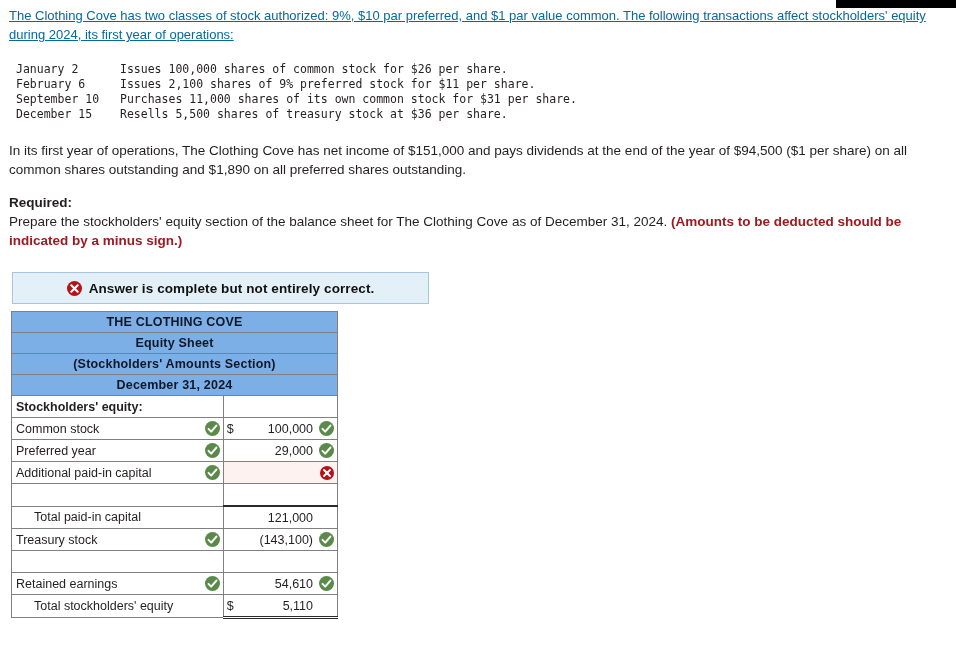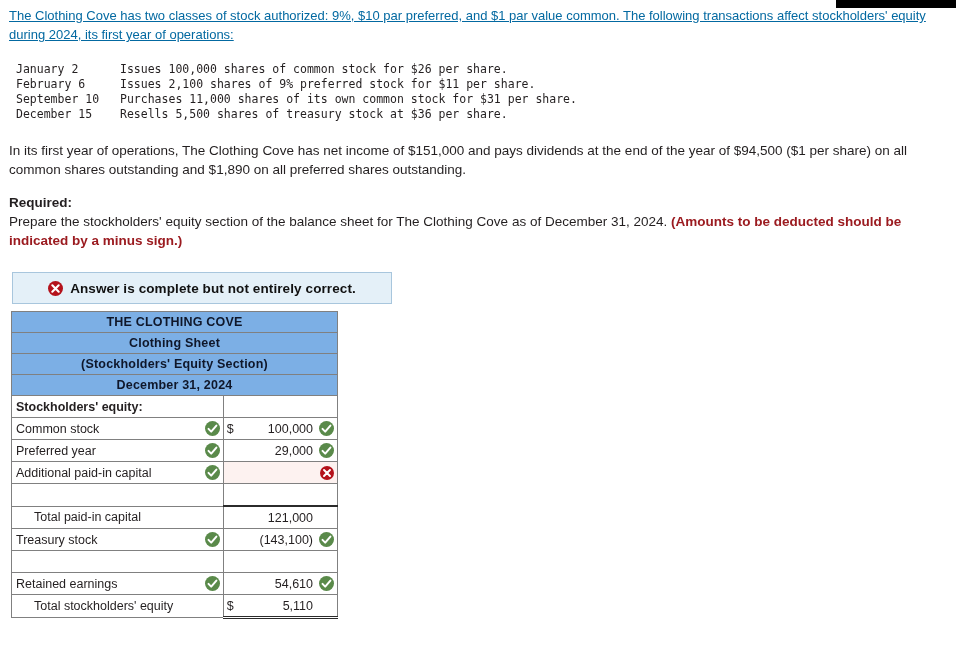--- a/index.html
+++ b/index.html
@@ -83,21 +83,21 @@
   .required-note {
     color: #9b1b20;
     font-weight: bold;
   }
 
   
   .answer-banner {
     position: absolute;
     top: 272px;
     left: 12px;
-    width: 380px;
+    width: 417px;
     height: 32px;
     background: #e4f0f8;
     border: 1px solid #a8c6dd;
     box-sizing: border-box;
     display: flex;
     align-items: center;
     justify-content: center;
   }
   .banner-inner {
     display: flex;
@@ -227,24 +227,24 @@
 <table class="bs-table">
   <colgroup>
     <col class="col-label">
     <col class="col-value">
   </colgroup>
   <tbody>
       <tr>
         <td class="hdr" colspan="2">THE CLOTHING COVE</td>
       </tr>
       <tr>
-        <td class="hdr" colspan="2">Clothing Sheet</td>
-      </tr>
-      <tr>
-        <td class="hdr" colspan="2">(Stockholders' Equity Section)</td>
+        <td class="hdr" colspan="2">Equity Sheet</td>
+      </tr>
+      <tr>
+        <td class="hdr" colspan="2">(Stockholders' Amounts Section)</td>
       </tr>
       <tr>
         <td class="hdr" colspan="2">December 31, 2024</td>
       </tr>
       <tr>
         <td>
           <div class="lbl bold">
             <span class="lbl-text">Stockholders' equity:</span>
             <span class="lbl-icon-slot"></span>
           </div>

